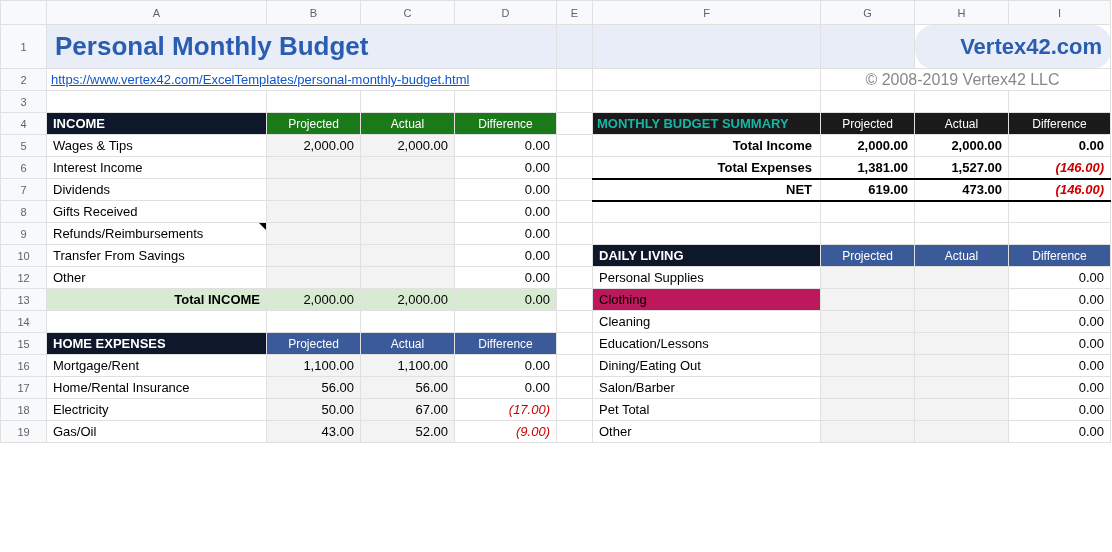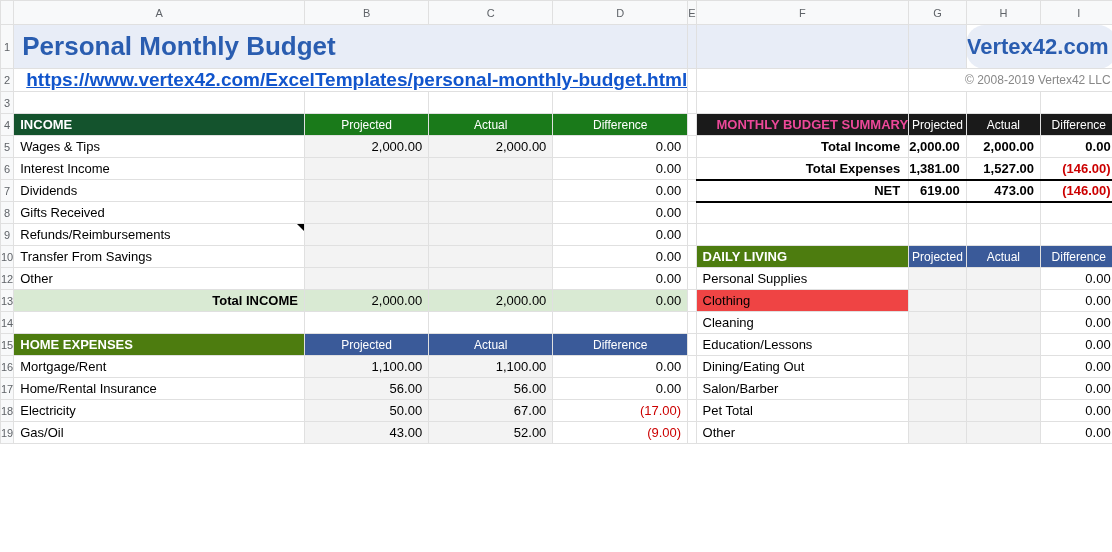--- a/index.html
+++ b/index.html
@@ -6,37 +6,37 @@
   body { font-family: Arial, sans-serif; font-size: 13px; color: #000; background: #fff; overflow: hidden; }
   .sheet { position: relative; }
   table { border-collapse: collapse; table-layout: fixed; }
   td, th { border: 1px solid #e0e0e0; height: 22px; padding: 0; vertical-align: middle; white-space: nowrap; overflow: hidden; }
   .colhdr td { background: #f8f9fa; color: #5f6368; text-align: center; font-size: 11px; border: 1px solid #e0e0e0; height: 24px; }
   .rowhdr { background: #f8f9fa; color: #5f6368; text-align: center; font-size: 11px; width: 46px; border: 1px solid #e0e0e0; }
   .corner { background: #f8f9fa; border: 1px solid #e0e0e0; }
   .title-row td:not(.rowhdr) { background: #e8edf7; }
   .title { color: #2a5db0; font-size: 26px; font-weight: bold; padding: 4px 8px; margin-top: 40px; }
   .brand { color: #2a5db0; font-size: 22px; font-weight: bold; text-align: right; padding-right: 8px; border-radius: 19px; }
-  .link { color: #1155cc; text-decoration: underline; padding-left: 12px; font-size: 19px; font-weight: bold; }
-  .copy { color: #888; text-align: right; font-size: 12px; padding-right: 6px; }
-  .sec-green { background: #14532d; color: #fff; font-weight: bold; font-size: 13px; padding-left: 6px; }
+  .link { color: #1155cc; text-decoration: underline; padding-left: 4px; font-size: 13px; }
+  .copy { color: #888; text-align: center; font-size: 16px; padding-right: 6px; }
+  .sec-green { background: #0f172a; color: #fff; font-weight: bold; font-size: 13px; padding-left: 6px; }
   .sec-green-sub { background: #1a7a1a; color: #fff; font-size: 12px; text-align: center; }
-  .sec-navy { background: #4d7c0f; color: #fff; font-weight: bold; font-size: 13px; padding-left: 6px; }
+  .sec-navy { background: #0f172a; color: #fff; font-weight: bold; font-size: 13px; padding-left: 6px; }
   .sec-navy-sub { background: #3a5a99; color: #fff; font-size: 12px; text-align: center; }
-  .sec-black { background: #1a1a1a; color: #ec4899; font-weight: bold; font-size: 13px; padding-left: 20px; }
+  .sec-black { background: #1a1a1a; color: #14b8a6; font-weight: bold; font-size: 13px; padding-left: 4px; }
   .sec-black-sub { background: #1a1a1a; color: #fff; font-size: 12px; text-align: center; }
   .item { padding-left: 6px; }
   .num { text-align: right; padding-right: 6px; }
   .inputcell { background: #f3f3f3; }
   .total-row td:not(.rowhdr) { background: #d9ead3; }
   .total-lbl { text-align: right; font-weight: bold; padding-right: 6px; }
   .sum-lbl { text-align: right; font-weight: bold; padding-right: 8px; }
   .sum-row.border-top td:not(.rowhdr) { border-top: 2px solid #000; margin-top: 16px; }
   .sum-row.border-bottom td:not(.rowhdr) { border-bottom: 2px solid #000; }
-  .neg { color: #cc0000; }
+  .neg { color: #cc0000; font-style: italic; }
   .bold { font-weight: bold; }
   .tall { height: 44px; }
   .tri { position: relative; }
   .tri::after { content: ""; position: absolute; top: 0; right: 0; width: 0; height: 0; border-top: 7px solid #000; border-left: 7px solid transparent; }
 </style>
 </head>
 <body>
 
 <div class="sheet">
 <table>
@@ -202,21 +202,21 @@
   <td class="num">0.00</td>
 </tr>
 
 <tr class="total-row">
   <td class="rowhdr">13</td>
   <td class="total-lbl">Total INCOME</td>
   <td class="num">2,000.00</td>
   <td class="num">2,000.00</td>
   <td class="num">0.00</td>
   <td style="background:#fff"></td>
-  <td class="item" style="background:#ef4444">Clothing</td>
+  <td class="item" style="background:#be185d">Clothing</td>
   <td class="inputcell" style="background:#f3f3f3"></td>
   <td class="inputcell" style="background:#f3f3f3"></td>
   <td class="num" style="background:#fff">0.00</td>
 </tr>
 
 <tr>
   <td class="rowhdr">14</td>
   <td></td>
           <td></td>
           <td></td>

